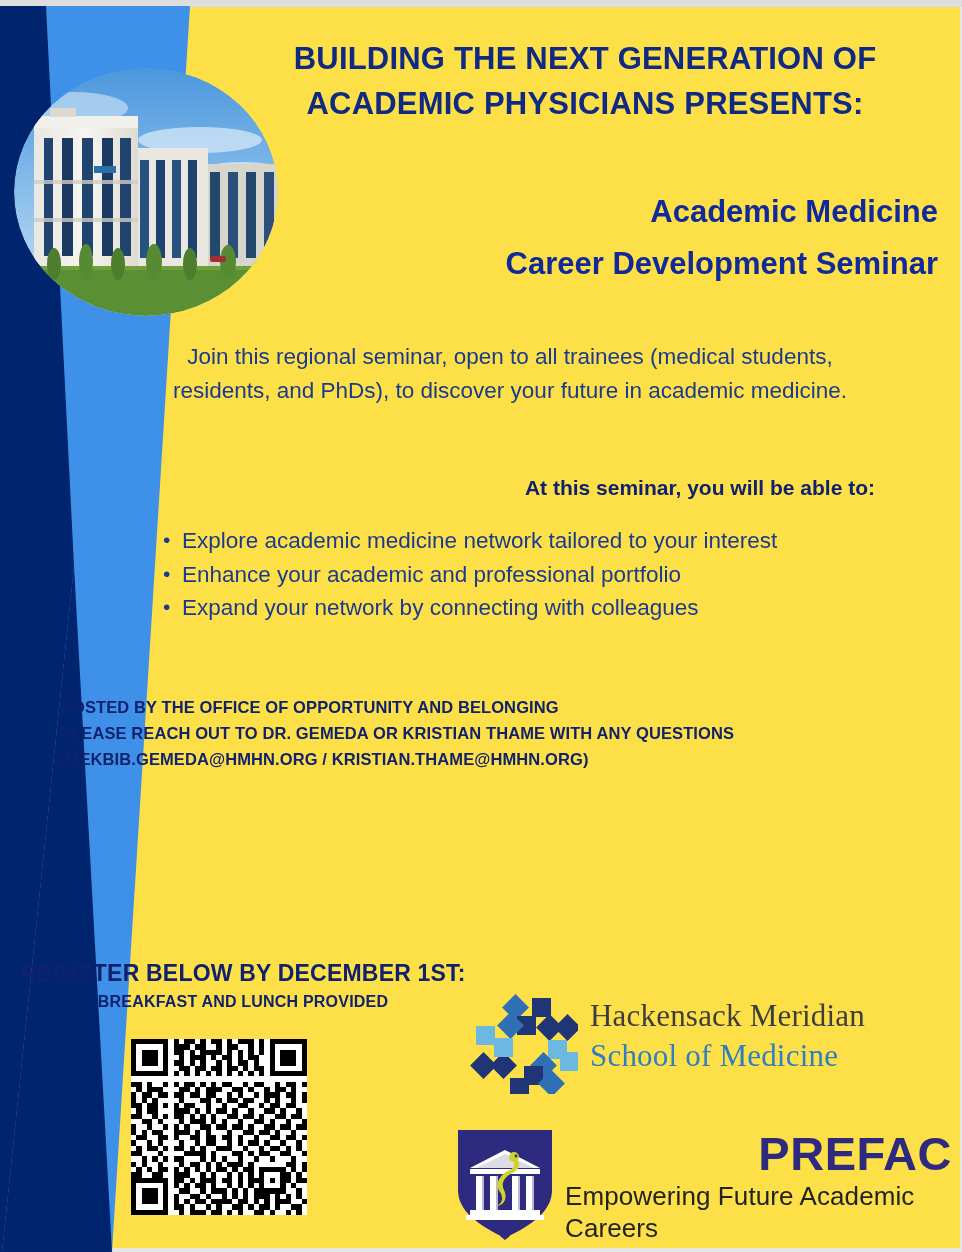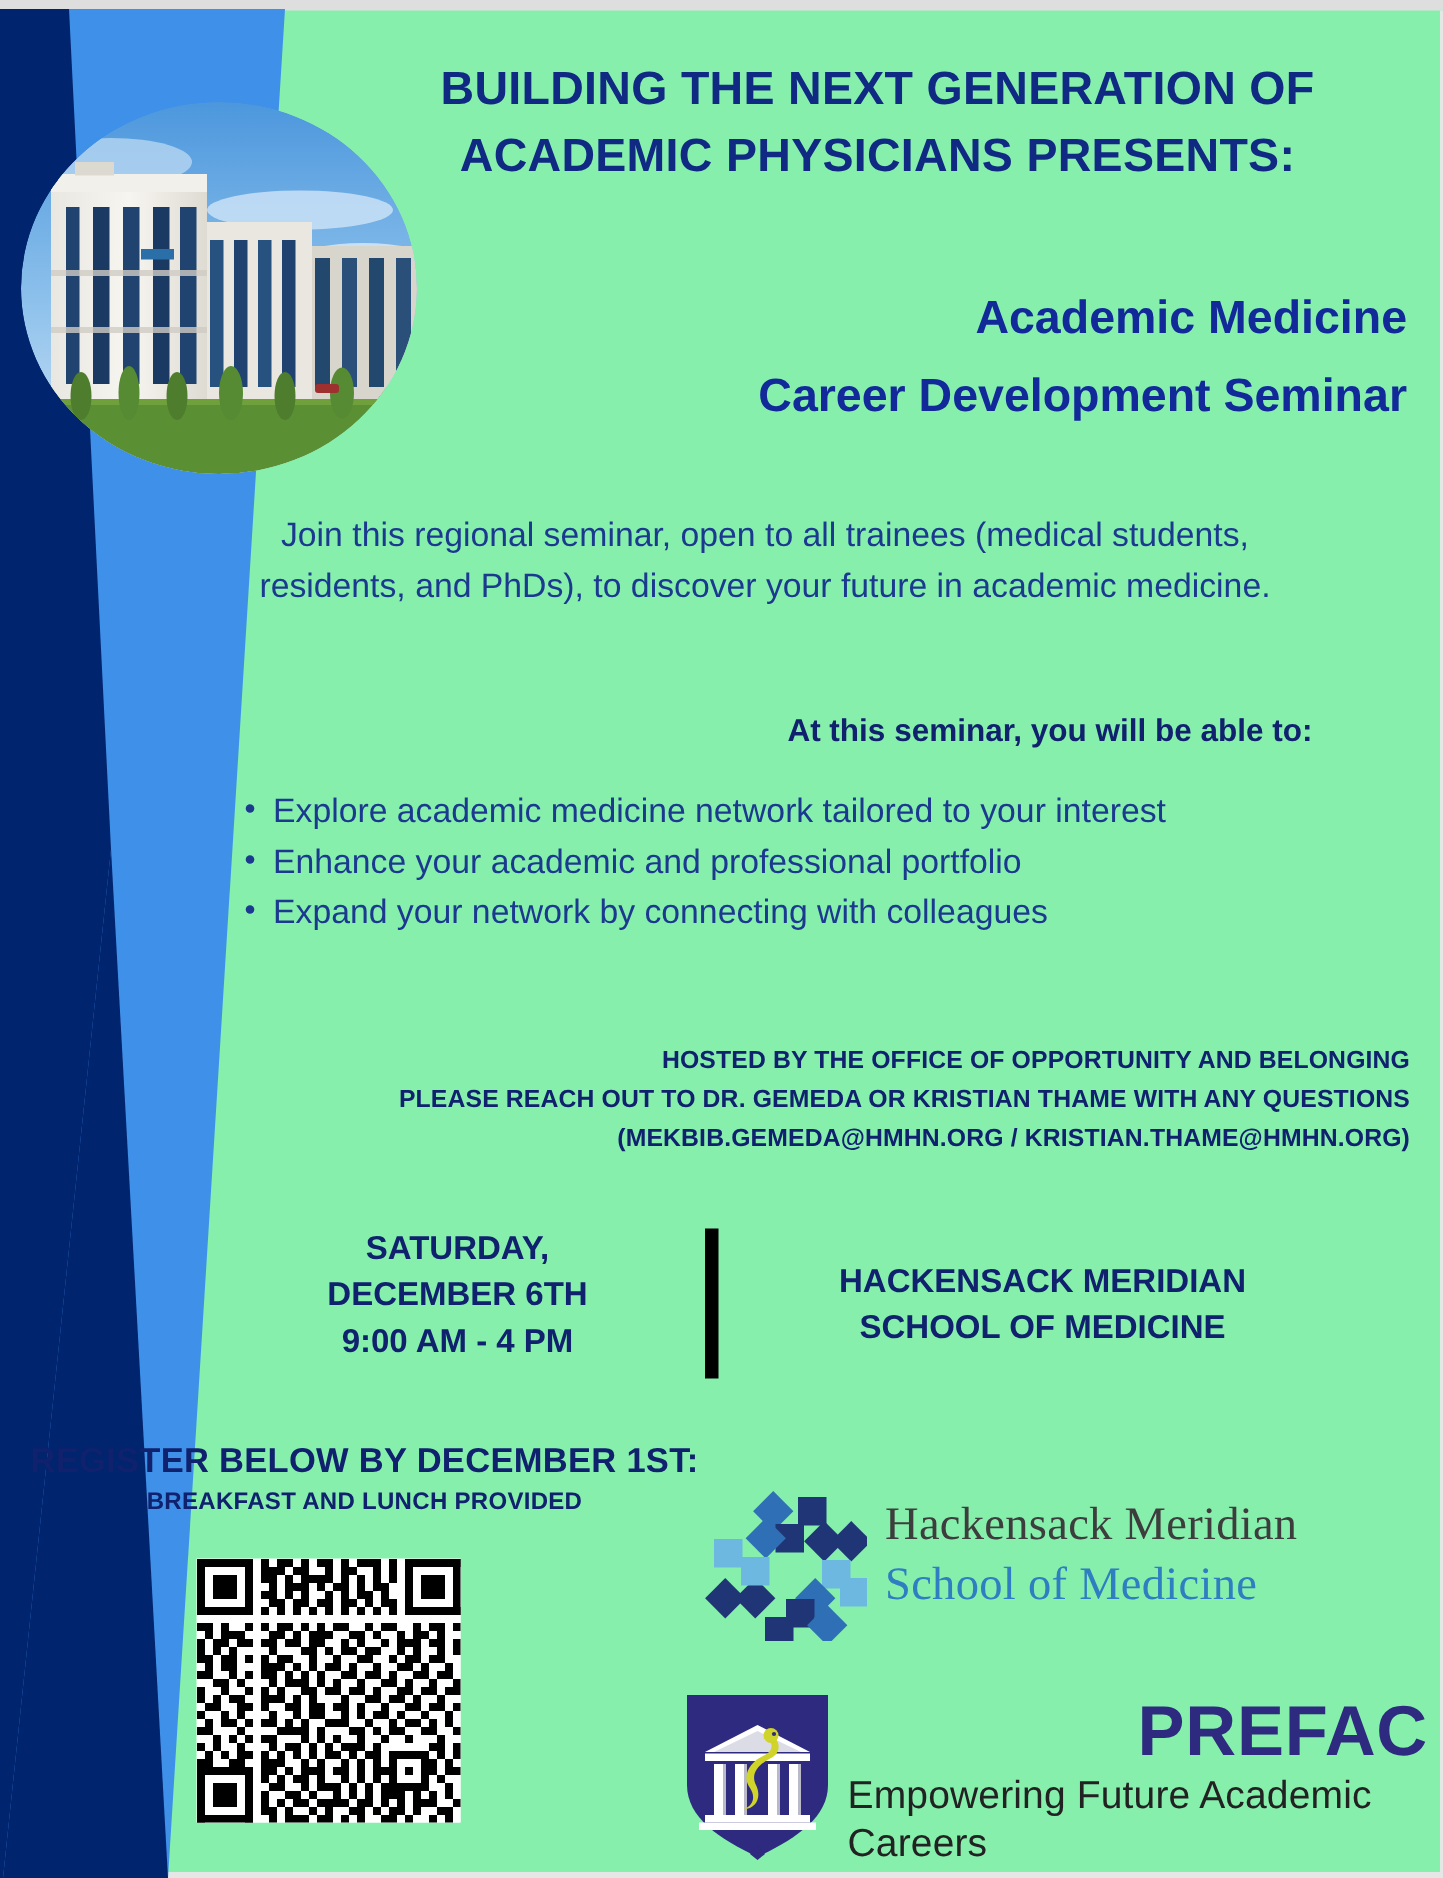--- a/index.html
+++ b/index.html
@@ -8,21 +8,21 @@
     padding: 0;
     background: #ffffff;
   }
   body {
     font-family: "Liberation Sans", sans-serif;
   }
   #poster {
     position: relative;
     width: 962px;
     height: 1252px;
-    background: #86efac;
+    background: #fde047;
     overflow: hidden;
     box-sizing: border-box;
   }
   
   .top-strip {
     position: absolute;
     left: 0; top: 0;
     width: 962px; height: 7px;
     background: #dedede;
   }
@@ -132,21 +132,21 @@
     top: -1px;
     font-size: 21px;
     color: #1b3a8f;
   }
 
   .hosted {
     position: absolute;
     left: 60px;
     top: 694px;
     width: 880px;
-    text-align: right;
+    text-align: left;
     color: #10216e;
     font-weight: bold;
     font-size: 16.5px;
     line-height: 26px;
     letter-spacing: 0.1px;
   }
 
   
   .event-row {
     position: absolute;
@@ -390,32 +390,20 @@
     <li>Enhance your academic and professional portfolio</li>
     <li>Expand your network by connecting with colleagues</li>
   </ul>
 
   <div class="hosted">
     <div>HOSTED BY THE OFFICE OF OPPORTUNITY AND BELONGING</div>
     <div>PLEASE REACH OUT TO DR. GEMEDA OR KRISTIAN THAME WITH ANY QUESTIONS</div>
     <div>(MEKBIB.GEMEDA@HMHN.ORG / KRISTIAN.THAME@HMHN.ORG)</div>
   </div>
 
-  <div class="event-row">
-    <div class="event-date">
-      <div>SATURDAY,</div>
-      <div>DECEMBER 6TH</div>
-      <div>9:00 AM - 4 PM</div>
-    </div>
-    <div class="event-divider"></div>
-    <div class="event-location">
-      <div>HACKENSACK MERIDIAN</div>
-      <div>SCHOOL OF MEDICINE</div>
-    </div>
-  </div>
 
   <div class="register-title">REGISTER BELOW BY DECEMBER 1ST:</div>
   <div class="register-sub">BREAKFAST AND LUNCH PROVIDED</div>
 
   <div class="qr-wrap">
     <svg width="176" height="176" viewBox="0 0 33 33" shape-rendering="crispEdges" xmlns="http://www.w3.org/2000/svg">
       <rect width="33" height="33" fill="#ffffff"></rect>
       <g fill="#000000">
 
         <rect x="0" y="0" width="7" height="1"></rect>

